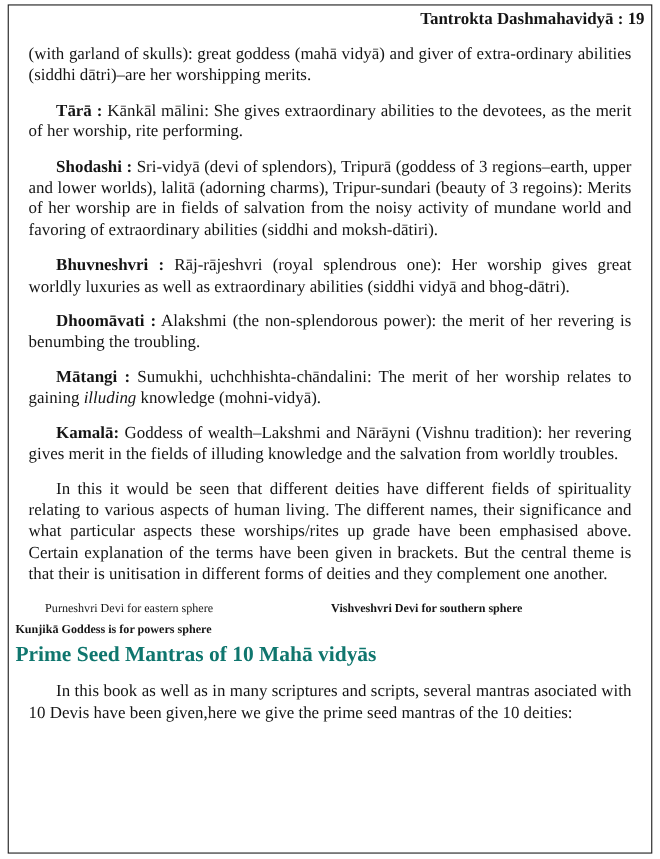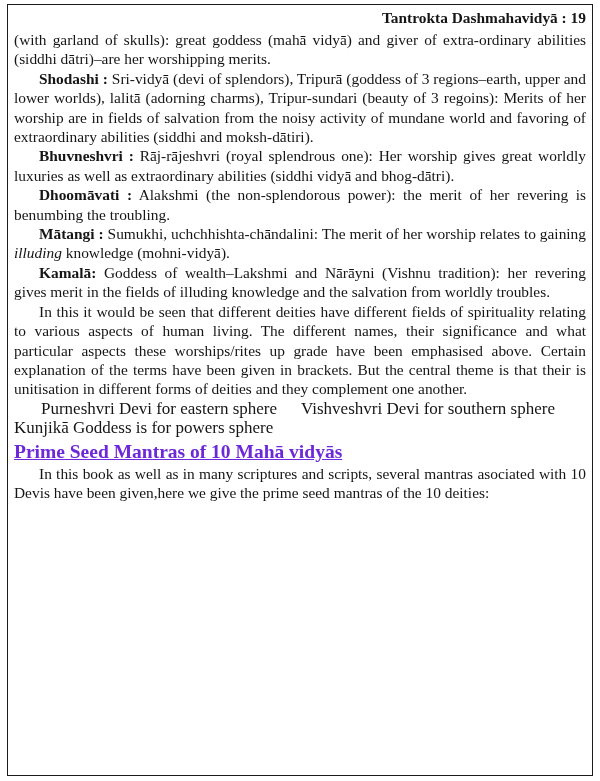--- a/index.html
+++ b/index.html
@@ -20,64 +20,64 @@
   }
   .content {
     position: absolute;
     left: 14px; top: 8px; right: 14px;
   }
   .running-header {
     text-align: right;
     font-weight: bold;
     font-size: 15.4px;
     line-height: 19px;
-    margin-bottom: 3px;
+    margin-bottom: 13px;
   }
   p {
-    margin: 0;
+    margin: 12px;
     font-size: 15.4px;
     line-height: 19.4px;
     text-align: justify;
     text-indent: 25px;
   }
   p.noindent { text-indent: 0; }
   .lead { font-weight: bold; }
   .sphere-list {
-    font-size: 17px;
+    font-size: 11px;
     line-height: 19.4px;
   }
   .sphere-row { display: flex; }
   .sphere-left {
     padding-left: 27px;
     width: 260px;
     flex: 0 0 auto;
   }
-  .sphere-right { flex: 1 1 auto; }
+  .sphere-right { flex: 1 1 auto; font-weight: bold; }
   h2.section-heading {
     margin: 2px 0 1px 0;
     font-size: 19.5px;
     line-height: 23px;
     font-weight: bold;
-    color: #6d28d9;
-    text-decoration: underline;
+    color: #0f766e;
   }
 </style>
 </head>
 <body>
 
 <div class="frame"></div>
 
 <div class="content">
 
   <div class="running-header">
     <span>Tantrokta Dashmahavidyā : 19</span>
   </div>
 
   <p class="noindent">(with garland of skulls): great goddess (mahā vidyā) and giver of extra-ordinary abilities (siddhi dātri)–are her worshipping merits.</p>
 
+  <p><b class="lead">Tārā :</b> <span>Kānkāl mālini: She gives extraordinary abilities to the devotees, as the merit of her worship, rite performing.</span></p>
 
   <p><b class="lead">Shodashi :</b> <span>Sri-vidyā (devi of splendors), Tripurā (goddess of 3 regions–earth, upper and lower worlds), lalitā (adorning charms), Tripur-sundari (beauty of 3 regoins): Merits of her worship are in fields of salvation from the noisy activity of mundane world and favoring of extraordinary abilities (siddhi and moksh-dātiri).</span></p>
 
   <p><b class="lead">Bhuvneshvri :</b> <span>Rāj-rājeshvri (royal splendrous one): Her worship gives great worldly luxuries as well as extraordinary abilities (siddhi vidyā and bhog-dātri).</span></p>
 
 
 
   <p><b class="lead">Dhoomāvati :</b> <span>Alakshmi (the non-splendorous power): the merit of her revering is benumbing the troubling.</span></p>
 
 

